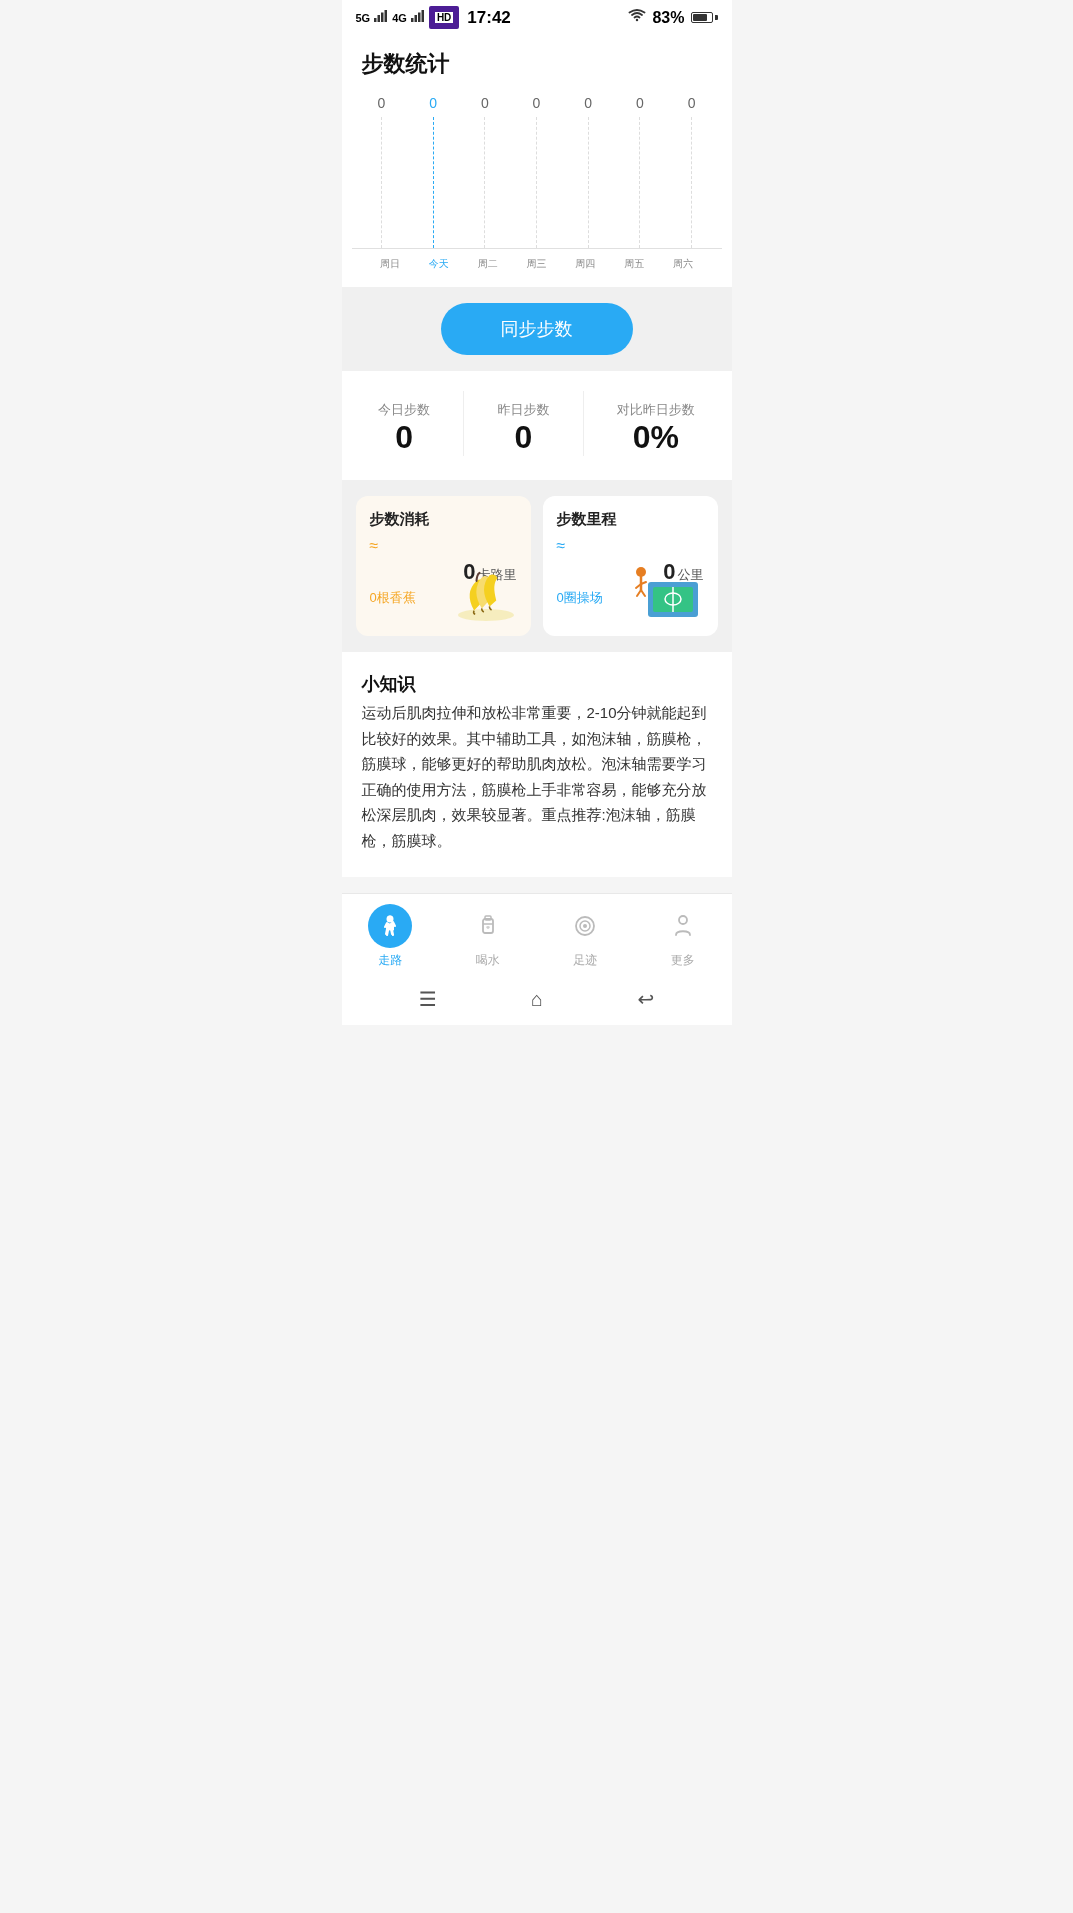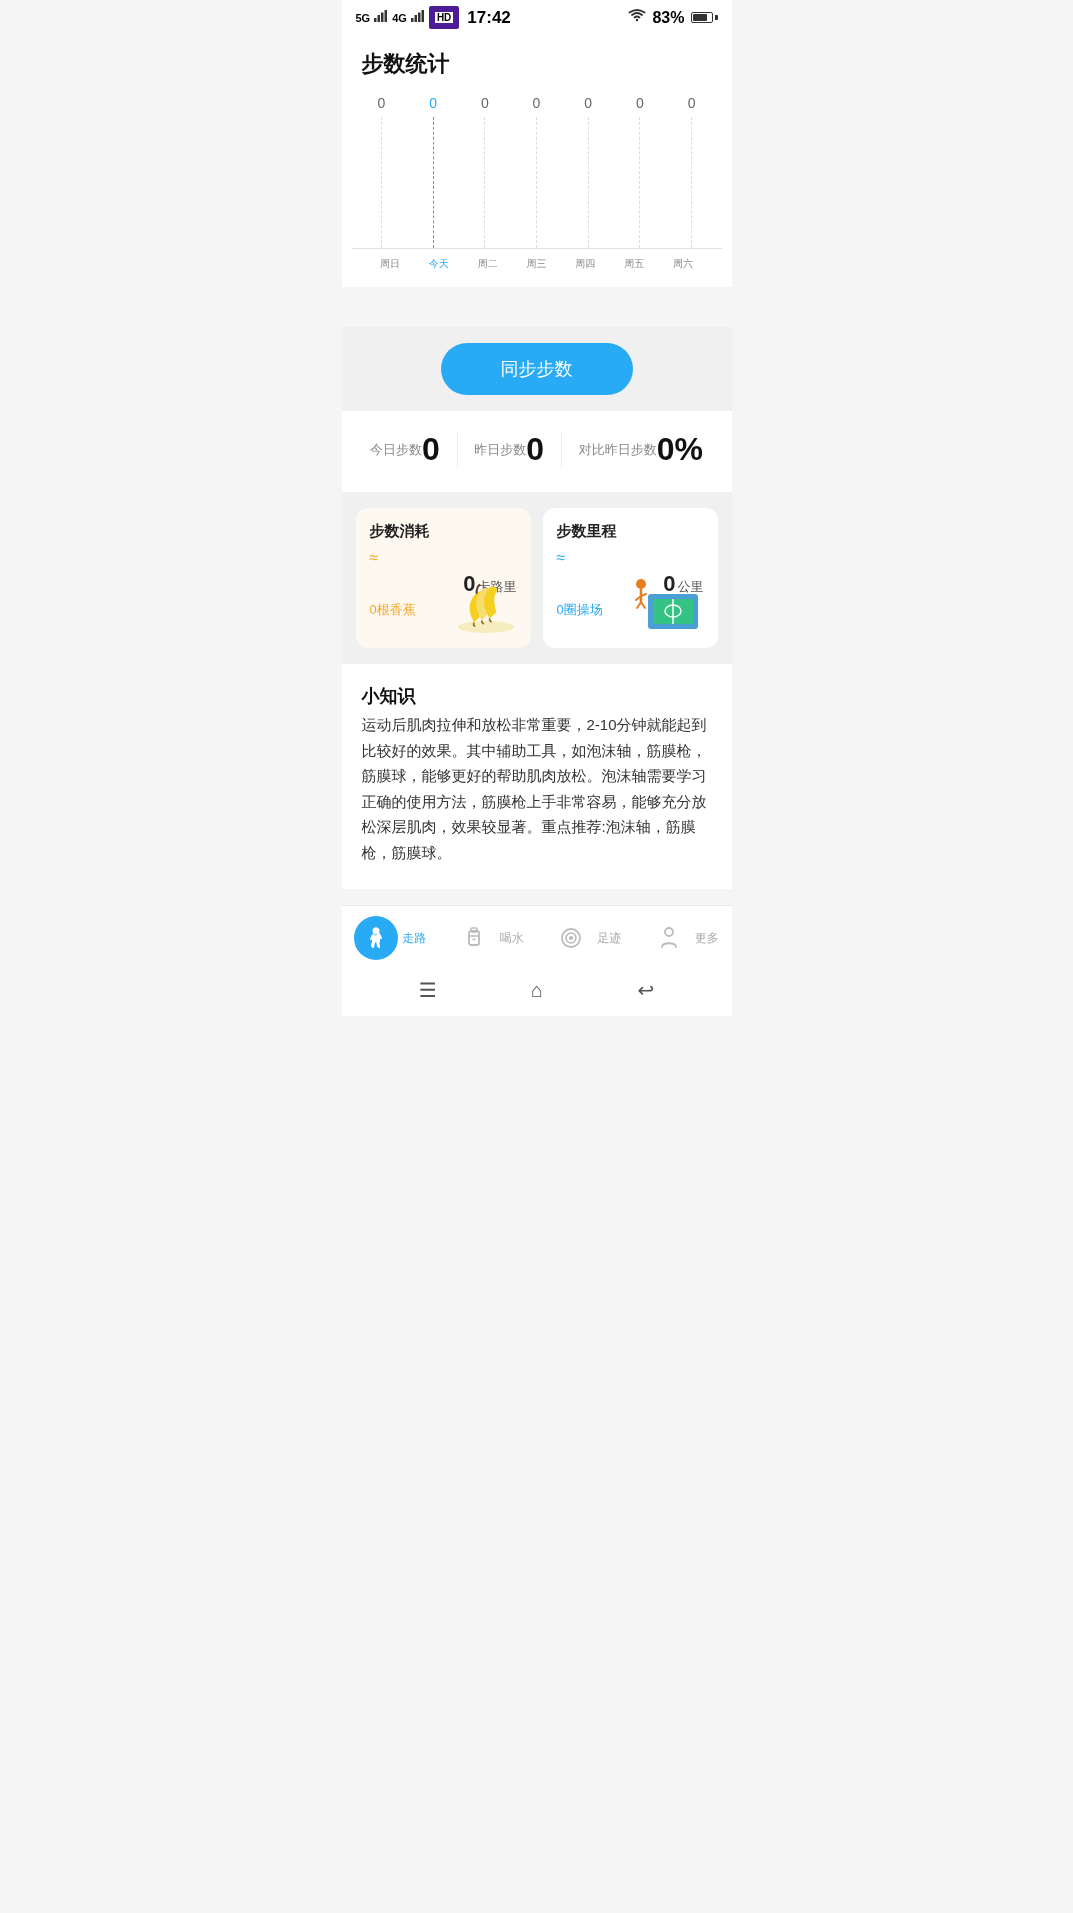--- a/index.html
+++ b/index.html
@@ -97,35 +97,35 @@
       color: #888;
     }
     .chart-label.active { color: #29aaf4; }
 
     
     .sync-section {
       background: #f0f0f0;
       padding: 16px 20px;
       display: flex;
       justify-content: center;
-      margin-top: 40px;
     }
 
     
     .stats-section {
       background: #fff;
       padding: 20px 20px 24px;
       display: flex;
       justify-content: space-around;
     }
     .stat-item {
       display: flex;
-      flex-direction: row;
+      flex-direction: column;
       align-items: center;
       gap: 0;
+      margin-top: 10px;
     }
     .stat-label { font-size: 13px; color: #888; }
     .stat-value { font-size: 32px; font-weight: 700; color: #111; }
     .stat-divider {
       width: 1px;
       background: #eee;
     }
 
     
     .cards-section {
@@ -185,21 +185,21 @@
     .bottom-nav {
       background: #fff;
       border-top: 1px solid #e8e8e8;
       display: flex;
       justify-content: space-around;
       padding: 10px 0 8px;
       margin-top: 16px;
     }
     .nav-item {
       display: flex;
-      flex-direction: row;
+      flex-direction: column;
       align-items: center;
       gap: 4px;
       min-width: 60px;
     }
     .nav-icon-wrap {
       width: 44px;
       height: 44px;
       display: flex;
       align-items: center;
       justify-content: center;

